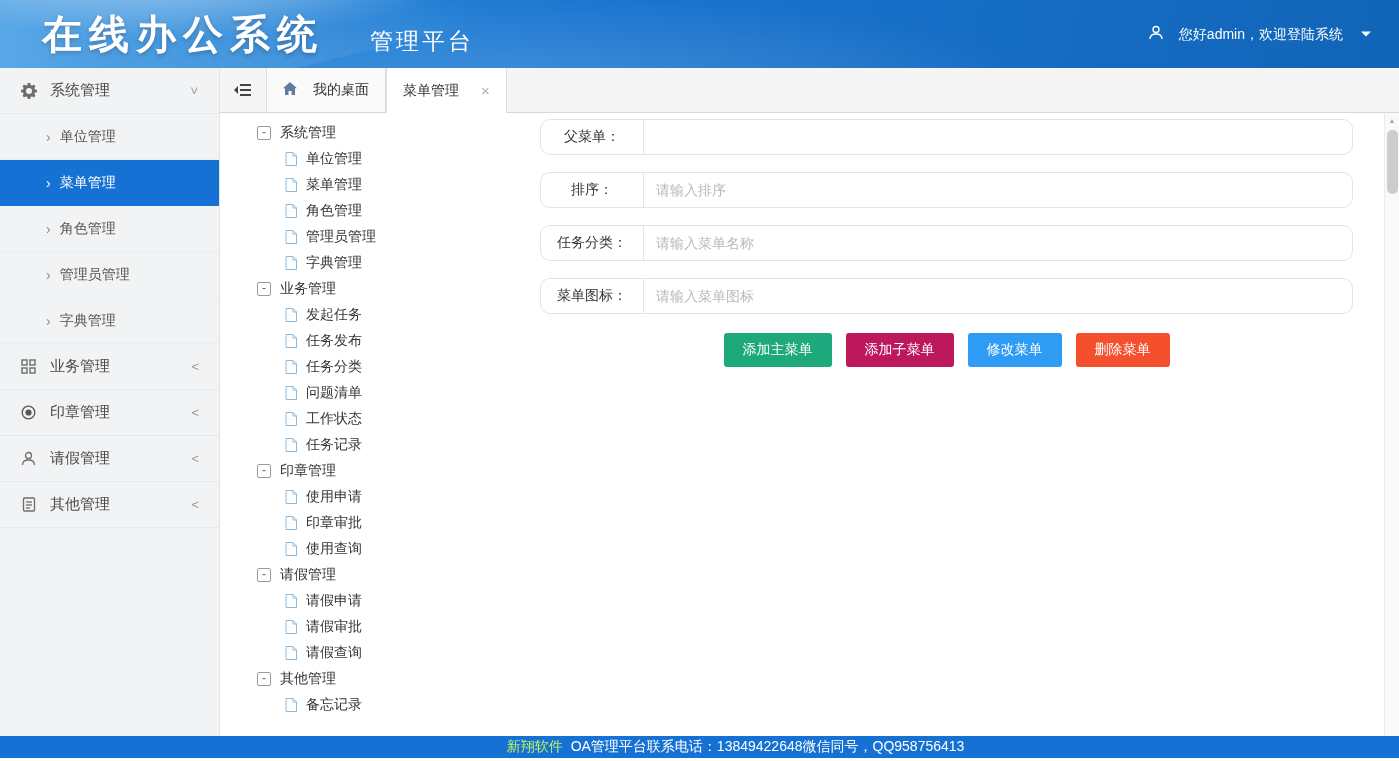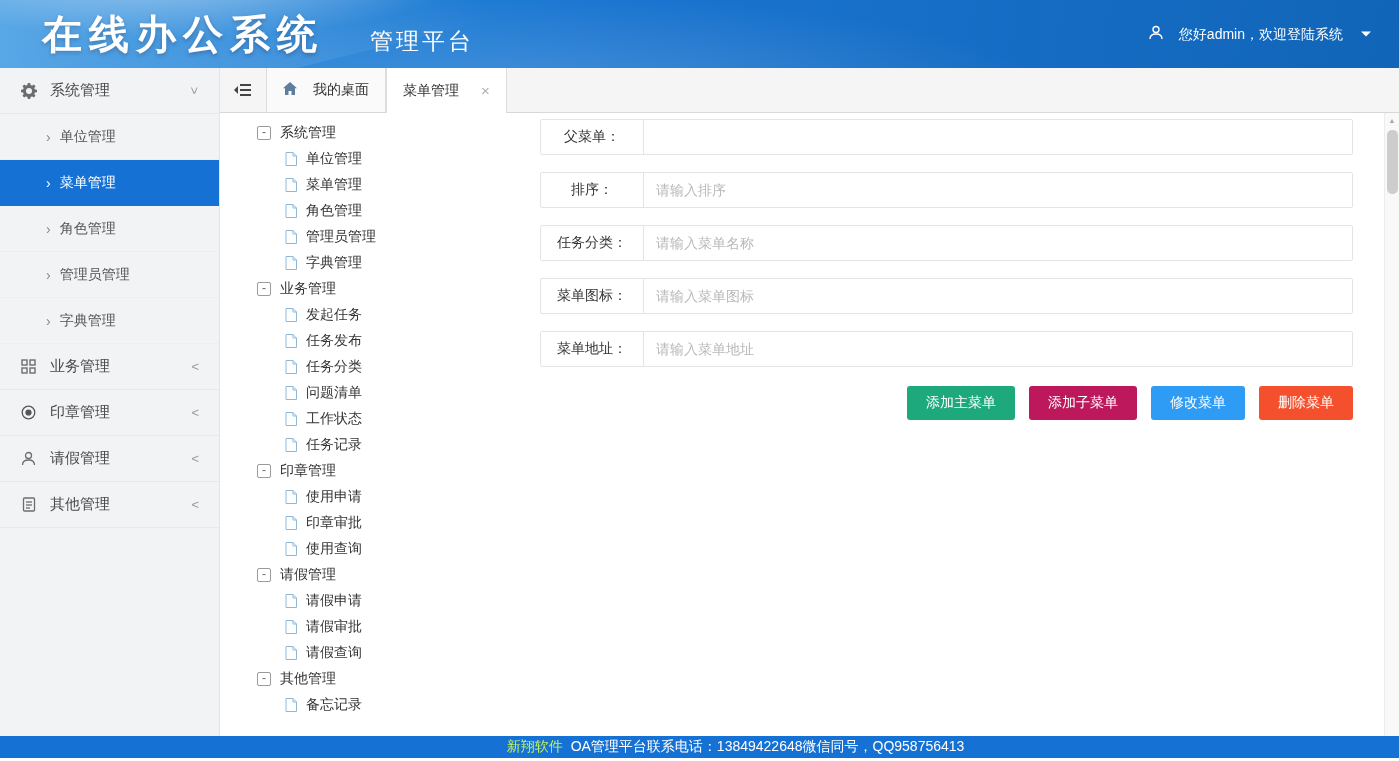--- a/index.html
+++ b/index.html
@@ -55,28 +55,28 @@
   
   .tree { position:absolute; top:7px; left:37px; }
   .tnode { height:26px; display:flex; align-items:center; font-size:14px; color:#333; cursor:pointer; }
   .tnode.lvl1 { padding-left:28px; }
   .tico-minus { width:14px; height:14px; border:1px solid #9b9b9b; border-radius:2px; background:#fff;
     color:#666; font-size:12px; line-height:11px; text-align:center; margin-right:9px; flex:none; }
   .tico-file { margin-right:9px; display:flex; flex:none; }
 
   
   .form { position:absolute; top:6px; left:320px; width:813px; }
-  .frow { display:flex; height:36px; border:1px solid #e4e4e4; border-radius:2px; margin-bottom:17px;
+  .frow { display:flex; height:36px; border:1px solid #e4e4e4; border-radius:10px; margin-bottom:17px;
     background:#fff; align-items:stretch; }
   .flabel { width:103px; display:flex; align-items:center; justify-content:center; font-size:14px;
     color:#333; border-right:1px solid #e4e4e4; flex:none; }
   .finput { flex:1; border:none; outline:none; padding:0 12px; font-size:14px; color:#a16207;
     font-family:inherit; background:transparent; }
   .finput::placeholder { color:#b9b9b9; }
-  .btnrow { display:flex; justify-content:flex-end; gap:14px; margin-top:19px; }
+  .btnrow { display:flex; justify-content:center; gap:14px; margin-top:19px; }
   .btn { height:34px; padding:0 19px; border:none; border-radius:3px; color:#fff; font-size:14px;
     cursor:pointer; font-family:inherit; }
   .btn.green  { background:#1ea97c; }
   .btn.yellow { background:#be185d; }
   .btn.blue   { background:#2e9bf5; }
   .btn.red    { background:#f5502e; }
 
   
   .scrollbar { position:absolute; top:113px; right:0; width:15px; height:624px;
     background:#f9f9fa; border-left:1px solid #ececec; }
@@ -408,24 +408,20 @@
       <input class="finput" placeholder="请输入排序" style="">
     </div>
     <div class="frow">
       <div class="flabel">任务分类：</div>
       <input class="finput" placeholder="请输入菜单名称" style="">
     </div>
     <div class="frow">
       <div class="flabel">菜单图标：</div>
       <input class="finput" placeholder="请输入菜单图标" style="">
     </div>
-    <div class="frow">
-      <div class="flabel">菜单地址：</div>
-      <input class="finput" placeholder="请输入菜单地址" style="">
-    </div>
     <div class="btnrow">
       <button class="btn green">添加主菜单</button>
       <button class="btn yellow">添加子菜单</button>
       <button class="btn blue">修改菜单</button>
       <button class="btn red">删除菜单</button>
     </div>
   </div>
 </main>
 
 <div class="scrollbar">

